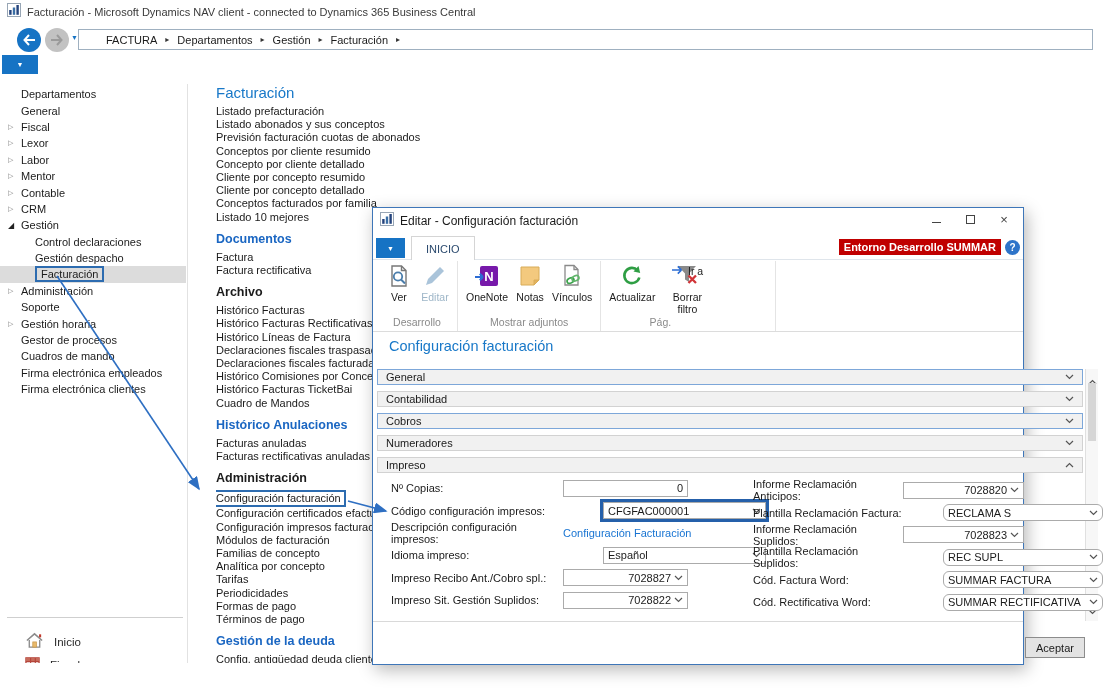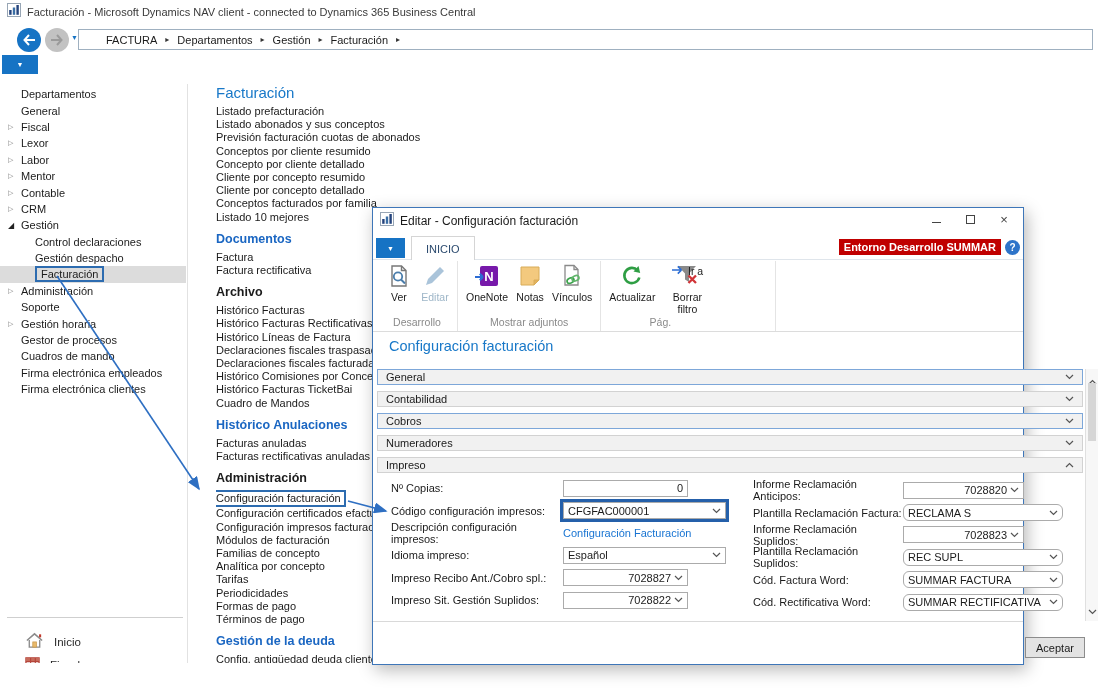--- a/index.html
+++ b/index.html
@@ -92,21 +92,21 @@
   .col-right { left:380px; top:271px; width:335px; }
   .fld-row { height:22.4px; display:flex; align-items:center; }
   .fld-lbl { color:#1b1b1b; }
   .col-left  .fld-lbl { width:172px; flex:0 0 172px; }
   .col-right .fld-lbl { width:150px; flex:0 0 150px; }
   .inp { border:1px solid #ababab; height:17px; background:#fff; display:flex; align-items:center;
     padding:0 4px; font-size:11px; cursor:text; }
   .numplain { width:125px; justify-content:flex-end; }
   .numc { width:125px; justify-content:flex-end; gap:3px; }
   .col-right .numc { width:121px; }
-  .wide { width:163px; justify-content:space-between; }
+  .wide { width:163px; justify-content:space-between;margin-left:40px; }
   .col-right .wide { width:160px;border-radius:6px; }
   .hl { outline:3px solid #2560aa; }
   .linkval { color:#1874d2; cursor:pointer; }
   .dlg-footsep { position:absolute; left:0; right:0; top:413px; border-top:1px solid #d9d9d9; }
   .accept-btn { position:absolute; left:652px; top:429px; width:60px; height:21px; background:#e3e3e3;
     border:1px solid #8c8c8c; font-size:11px; display:flex; align-items:center; justify-content:center; cursor:pointer; }
 
   .arrows { position:absolute; left:0; top:0; z-index:40; pointer-events:none; }
   .chev svg { display:block; }
 </style>

